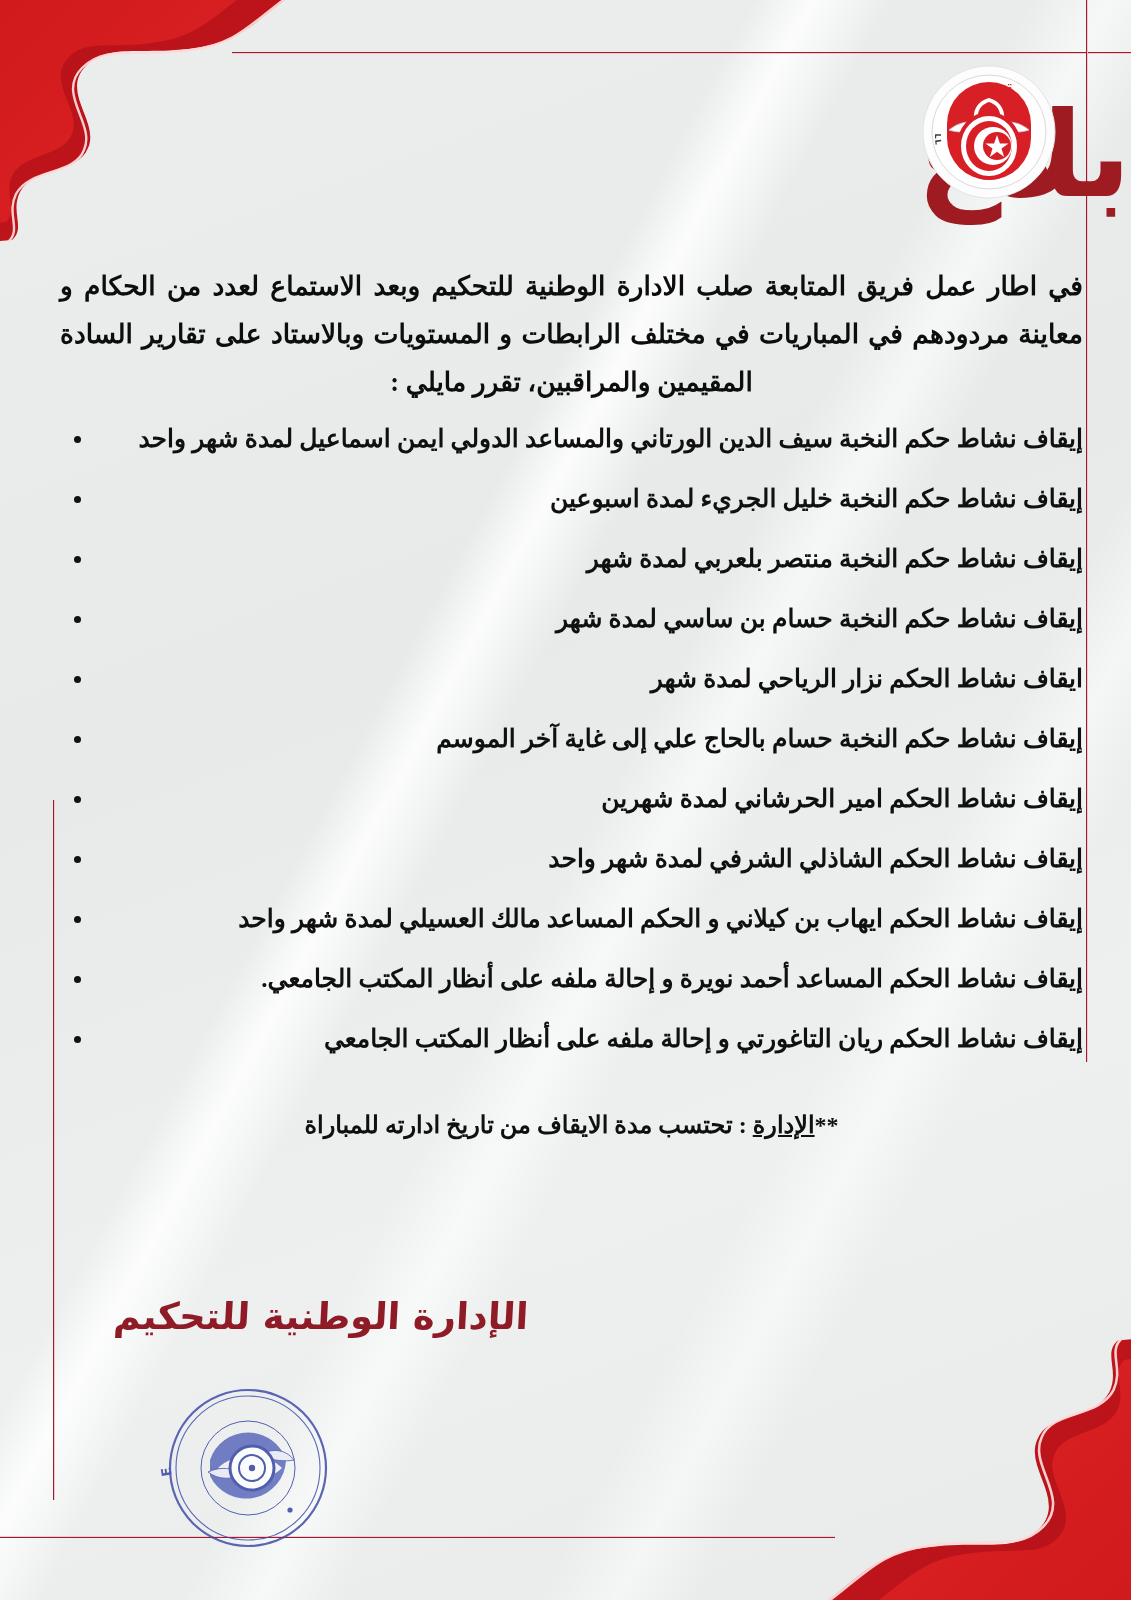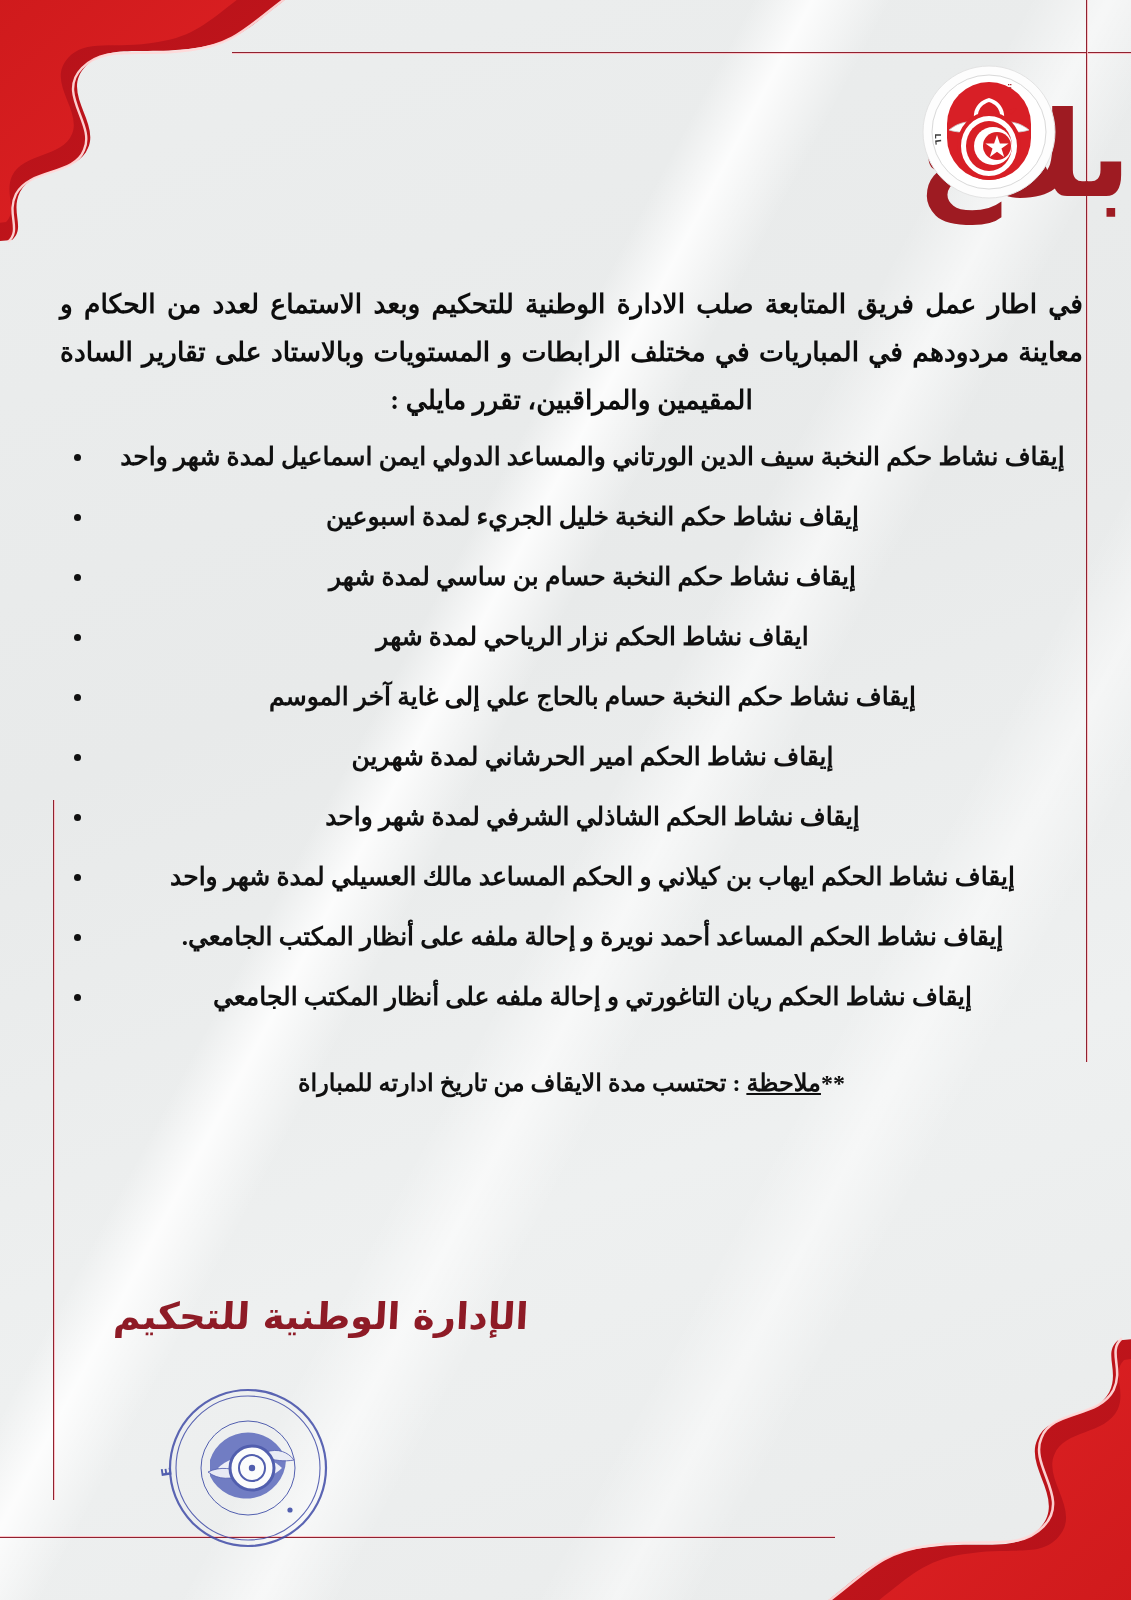--- a/index.html
+++ b/index.html
@@ -49,21 +49,21 @@
     font-weight: bold;
     line-height: 1;
     color: #9e1b22;
     letter-spacing: -2px;
   }
   .federation-logo { position: absolute; top: 2px; right: 72px; width: 140px; height: 140px; }
 
   
   .content {
     position: absolute;
-    top: 280px;
+    top: 262px;
     right: 48px;
     left: 60px;
   }
   .intro {
     font-size: 26.5px;
     line-height: 1.82;
     text-align: justify;
     text-align-last: center;
     font-weight: 600;
     color: #0d0d0d;
@@ -73,21 +73,20 @@
     list-style: none;
     margin: 0;
     padding: 0;
   }
   ul.decisions li {
     position: relative;
     font-size: 25px;
     line-height: 1.28;
     font-weight: 600;
     color: #101010;
-    text-align: center;
     padding: 0 0 0 42px;
     margin: 0 0 28px 0;
   }
   ul.decisions li::after {
     content: "";
     position: absolute;
     top: 13px;
     left: 14px;
     width: 7px;
     height: 7px;
@@ -200,32 +199,33 @@
       </svg>
     </div>
   </div>
 
   <div class="content">
     <p class="intro">في اطار عمل فريق المتابعة صلب الادارة الوطنية للتحكيم وبعد الاستماع لعدد من الحكام و معاينة مردودهم في المباريات في مختلف الرابطات و المستويات وبالاستاد على تقارير السادة المقيمين والمراقبين، تقرر مايلي :</p>
 
     <ul class="decisions">
       <li>إيقاف نشاط حكم النخبة سيف الدين الورتاني والمساعد الدولي ايمن اسماعيل لمدة شهر واحد</li>
       <li>إيقاف نشاط حكم النخبة خليل الجريء لمدة اسبوعين</li>
+      <li>إيقاف نشاط حكم النخبة منتصر بلعربي لمدة شهر</li>
       <li>إيقاف نشاط حكم النخبة حسام بن ساسي لمدة شهر</li>
       <li>ايقاف نشاط الحكم نزار الرياحي لمدة شهر</li>
       <li>إيقاف نشاط حكم النخبة حسام بالحاج علي إلى غاية آخر الموسم</li>
       <li>إيقاف نشاط الحكم امير الحرشاني لمدة شهرين</li>
       <li>إيقاف نشاط الحكم الشاذلي الشرفي لمدة شهر واحد</li>
       <li>إيقاف نشاط الحكم ايهاب بن كيلاني و الحكم المساعد مالك العسيلي لمدة شهر واحد</li>
       <li>إيقاف نشاط الحكم المساعد أحمد نويرة و إحالة ملفه على أنظار المكتب الجامعي.</li>
       <li>إيقاف نشاط الحكم ريان التاغورتي  و إحالة ملفه على أنظار المكتب الجامعي</li>
     </ul>
 
     <div class="note">
-      <span>**</span><span class="note-label">ملاحظة</span><span> : تحتسب مدة الايقاف من تاريخ ادارته للمباراة</span>
+      <span>**</span><span class="note-label">الإدارة</span><span> : تحتسب مدة الايقاف من تاريخ ادارته للمباراة</span>
     </div>
   </div>
 
   <div class="signature">الإدارة الوطنية للتحكيم</div>
 
   <div class="stamp">
     <svg viewBox="0 0 200 200" width="200" height="200" aria-hidden="true">
       <defs>
         <path id="stampArc" d="M24,108 A78,78 0 1 1 176,108"></path>
       </defs>

